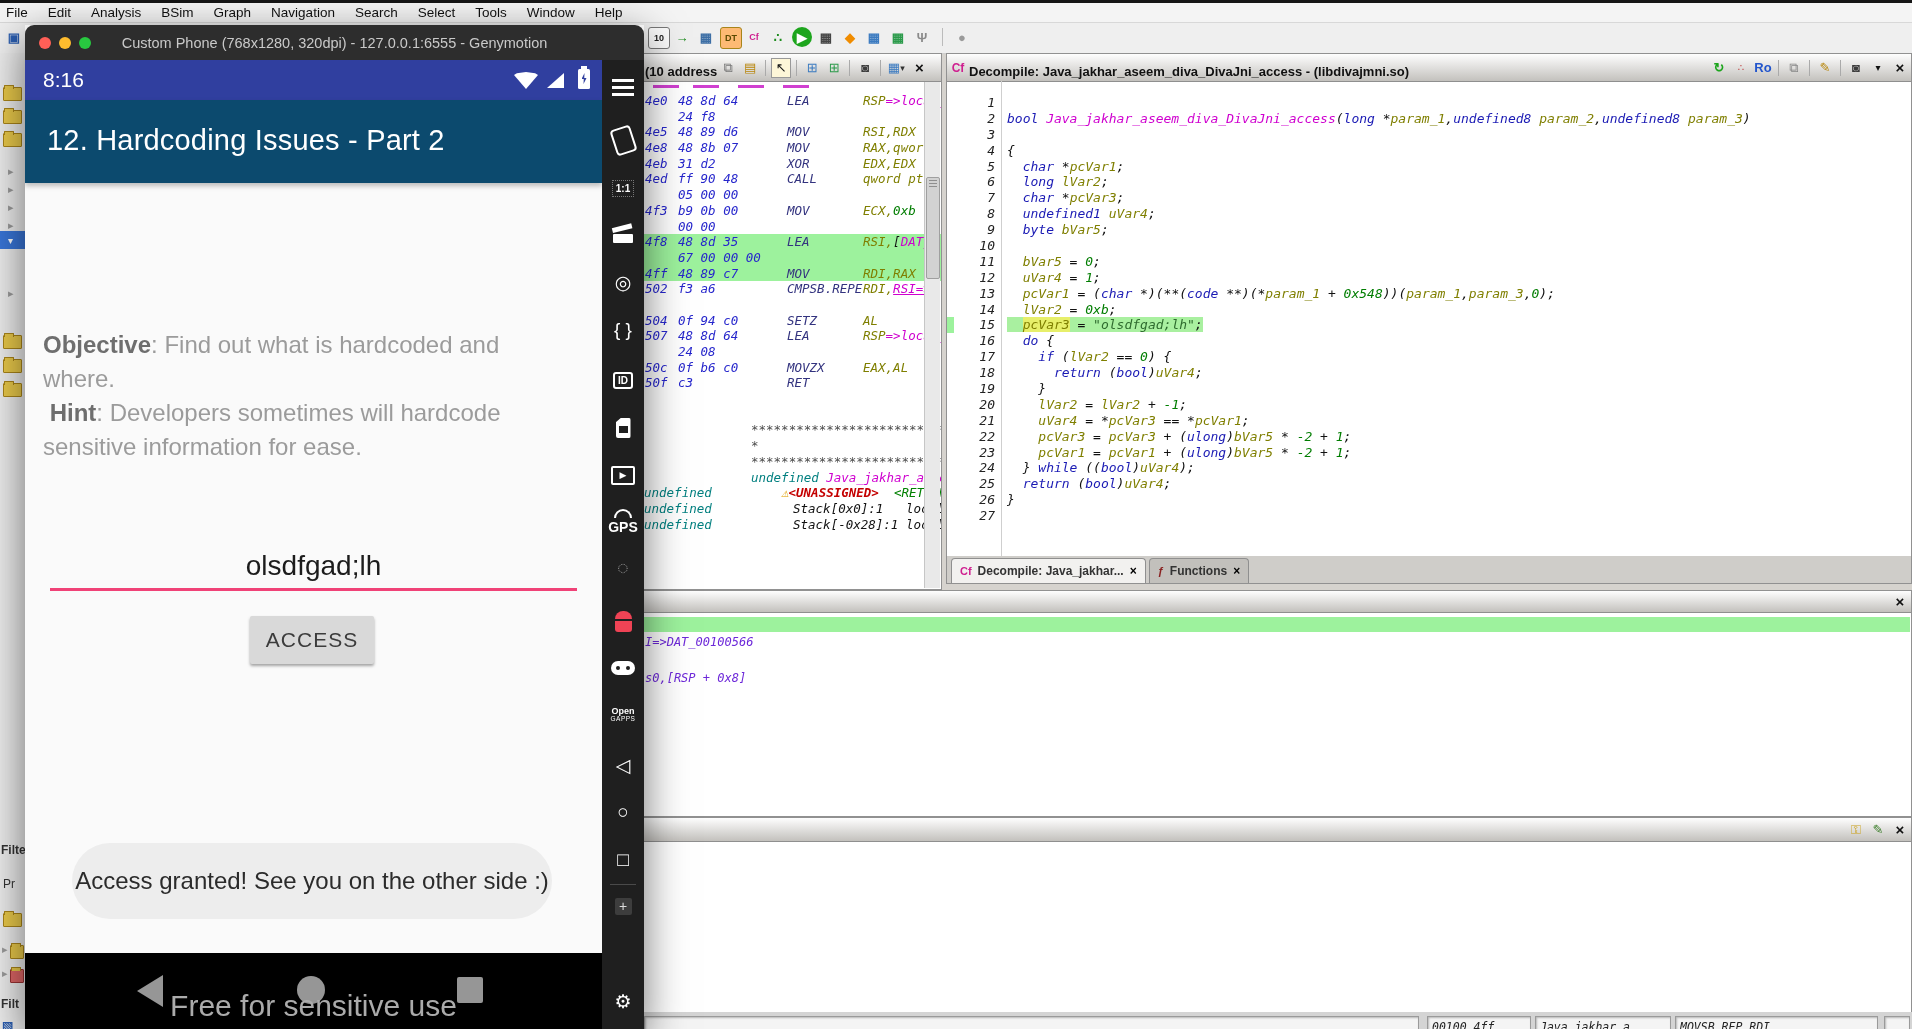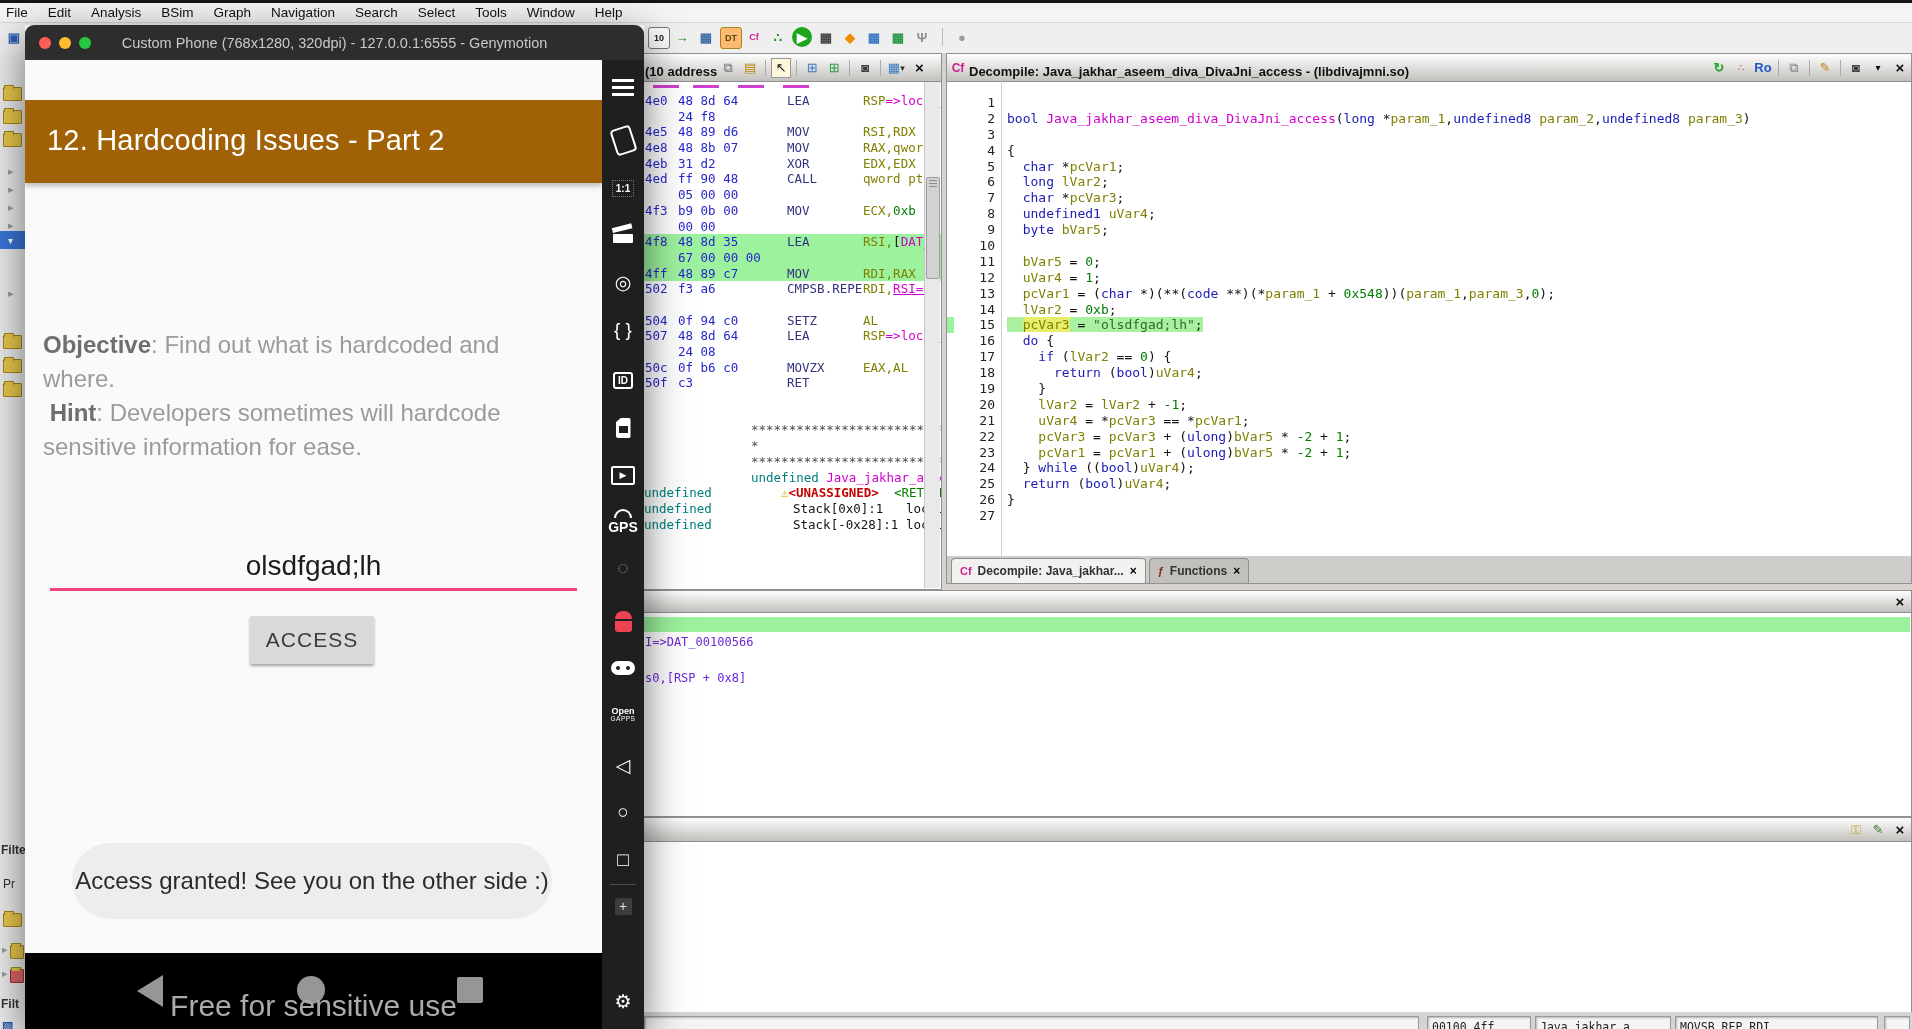--- a/index.html
+++ b/index.html
@@ -1,19 +1,19 @@
 <!DOCTYPE html>
 <html><head>
 <meta charset="utf-8">
 <style>
   html,body{margin:0;padding:0;background:#888;}
   #root{position:relative;width:1912px;height:1029px;background:#d6d3ce;overflow:hidden;
         font-family:"Liberation Sans",sans-serif;}
   .abs{position:absolute;}
-  .mono{font-family:"DejaVu Sans Mono",monospace;}
+  .mono{font-family:"DejaVu Sans Mono",monospace;font-style:italic;}
 
   
   #topstrip{left:0;top:0;width:1912px;height:3px;background:#151515;}
   #menubar{left:0;top:3px;width:1912px;height:19px;background:#f4f4f4;border-bottom:1px solid #d8d8d8;
            display:flex;align-items:center;gap:20px;padding-left:6px;font-size:13.5px;color:#111;}
   #toolbar{left:0;top:23px;width:1912px;height:30px;background:#efefef;border-bottom:1px solid #cfcfcf;}
   .tbicon{position:absolute;top:4px;width:20px;height:20px;display:flex;align-items:center;justify-content:center;
           font-size:13px;font-weight:bold;border-radius:3px;}
   .tbsep{position:absolute;top:5px;width:1px;height:18px;background:#bbb;}
 
@@ -95,21 +95,21 @@
   #phone{position:absolute;left:0;top:35px;width:577px;height:969px;background:#fafafa;overflow:hidden;}
   #statusbar{position:absolute;left:0;top:0;width:100%;height:40px;background:#303F9F;color:#fff;}
   #clock{position:absolute;left:18px;top:8px;font-size:21px;}
   .wifi{position:absolute;right:64px;top:12px;width:24px;height:17px;background:#fff;
         clip-path:polygon(50% 100%,0 18%,12% 8%,50% 0,88% 8%,100% 18%);}
   .signal{position:absolute;right:38px;top:13px;width:0;height:0;border-left:17px solid transparent;border-bottom:15px solid #fff;}
   .battery{position:absolute;right:12px;top:9px;width:12px;height:20px;background:#fff;border-radius:1.5px;}
   .battery:before{content:"";position:absolute;left:3px;top:-3px;width:6px;height:3px;background:#fff;}
   .battery:after{content:"";position:absolute;left:3.5px;top:4px;width:5px;height:11px;
         background:#303F9F;clip-path:polygon(60% 0,0 55%,45% 55%,40% 100%,100% 45%,55% 45%);}
-  #actionbar{position:absolute;left:0;top:40px;width:100%;height:83px;background:#a16207;
+  #actionbar{position:absolute;left:0;top:40px;width:100%;height:83px;background:#0c4a6e;
              box-shadow:0 3px 5px rgba(0,0,0,.25);color:#fff;}
   #apptitle{position:absolute;left:22px;top:24px;font-size:29px;font-weight:500;letter-spacing:.2px;}
   #objective{position:absolute;left:18px;top:268px;width:528px;font-size:24px;line-height:34px;color:#9b9b9b;}
   #objective b{color:#6e6e6e;font-weight:bold;}
   #inputtext{position:absolute;left:0;top:490px;width:577px;text-align:center;font-size:28px;color:#1c1c1c;}
   #inputline{position:absolute;left:25px;top:528px;width:527px;height:3px;background:#f04277;}
   #accessbtn{position:absolute;left:225px;top:556px;width:124px;height:48px;background:#d9d9d9;border-radius:2px;
              box-shadow:0 2px 3px rgba(0,0,0,.35);display:flex;align-items:center;justify-content:center;
              font-size:21px;color:#3c3c3c;letter-spacing:1px;}
   #toast{position:absolute;left:47px;top:783px;width:480px;height:76px;background:#ededed;border-radius:38px;
@@ -368,20 +368,26 @@
     </div>
 
   <div class="abs" id="geny">
     <div id="geny-title">
       <span>Custom Phone (768x1280, 320dpi) - 127.0.0.1:6555 - Genymotion</span>
     <span class="tlight" style="left: 14px; background: rgb(255, 95, 87);"></span>
         <span class="tlight" style="left: 34px; background: rgb(254, 188, 46);"></span>
         <span class="tlight" style="left: 54px; background: rgb(40, 200, 64);"></span>
       </div>
     <div id="phone">
+      <div id="statusbar">
+        <span id="clock">8:16</span>
+        <span class="wifi"></span>
+        <span class="signal"></span>
+        <span class="battery"></span>
+      </div>
       <div id="actionbar">
         <div id="apptitle">12. Hardcoding Issues - Part 2</div>
       </div>
       <div id="objective">
         <b>Objective</b><span>: Find out what is hardcoded and where.</span><br>
         &nbsp;<b>Hint</b><span>: Developers sometimes will hardcode sensitive information for ease.</span>
       </div>
       <div id="inputtext">olsdfgad;lh</div>
       <div id="inputline"></div>
       <div id="accessbtn">ACCESS</div>

